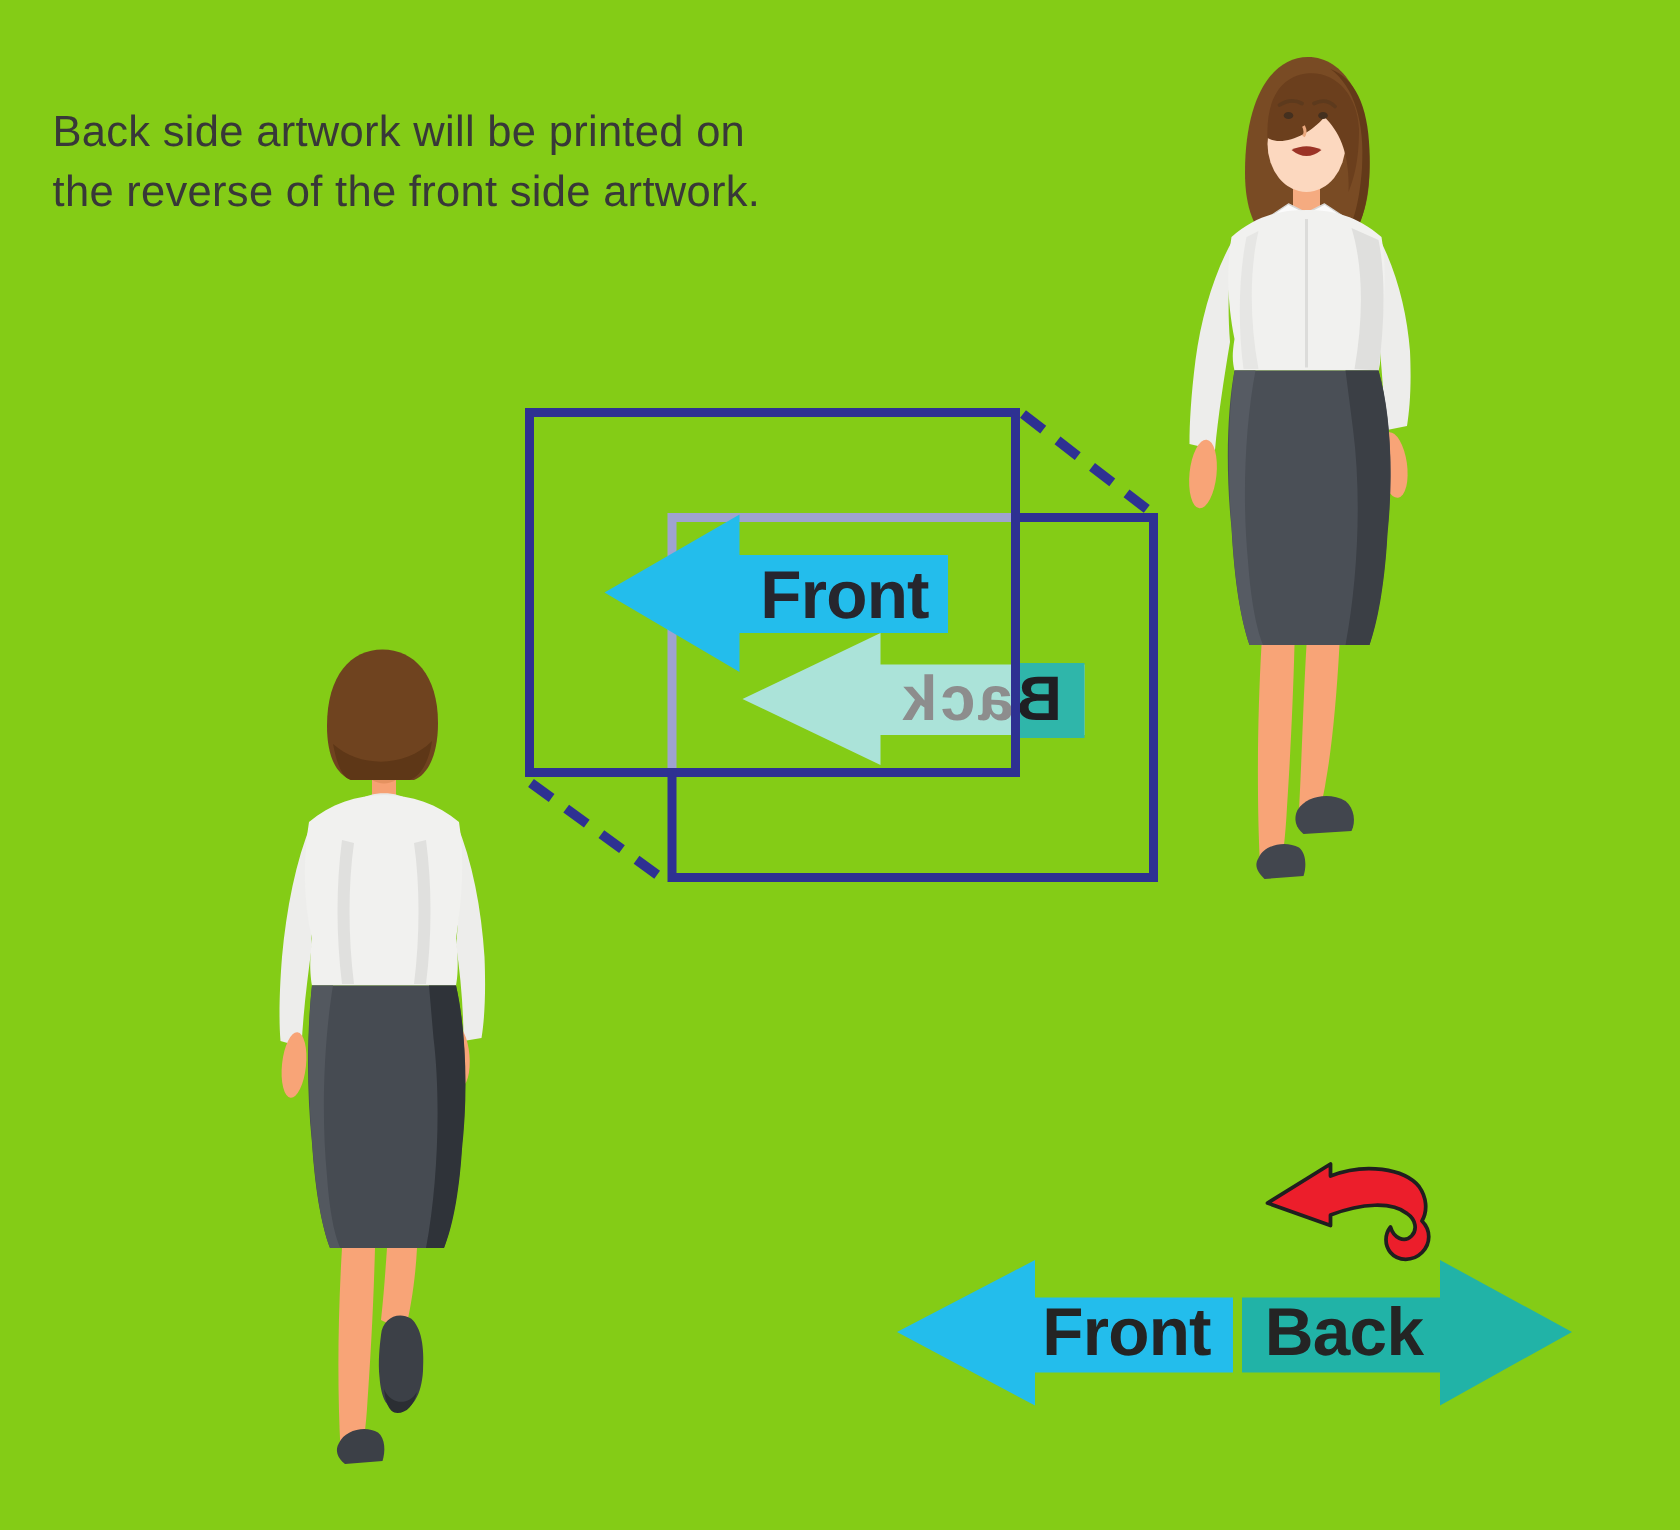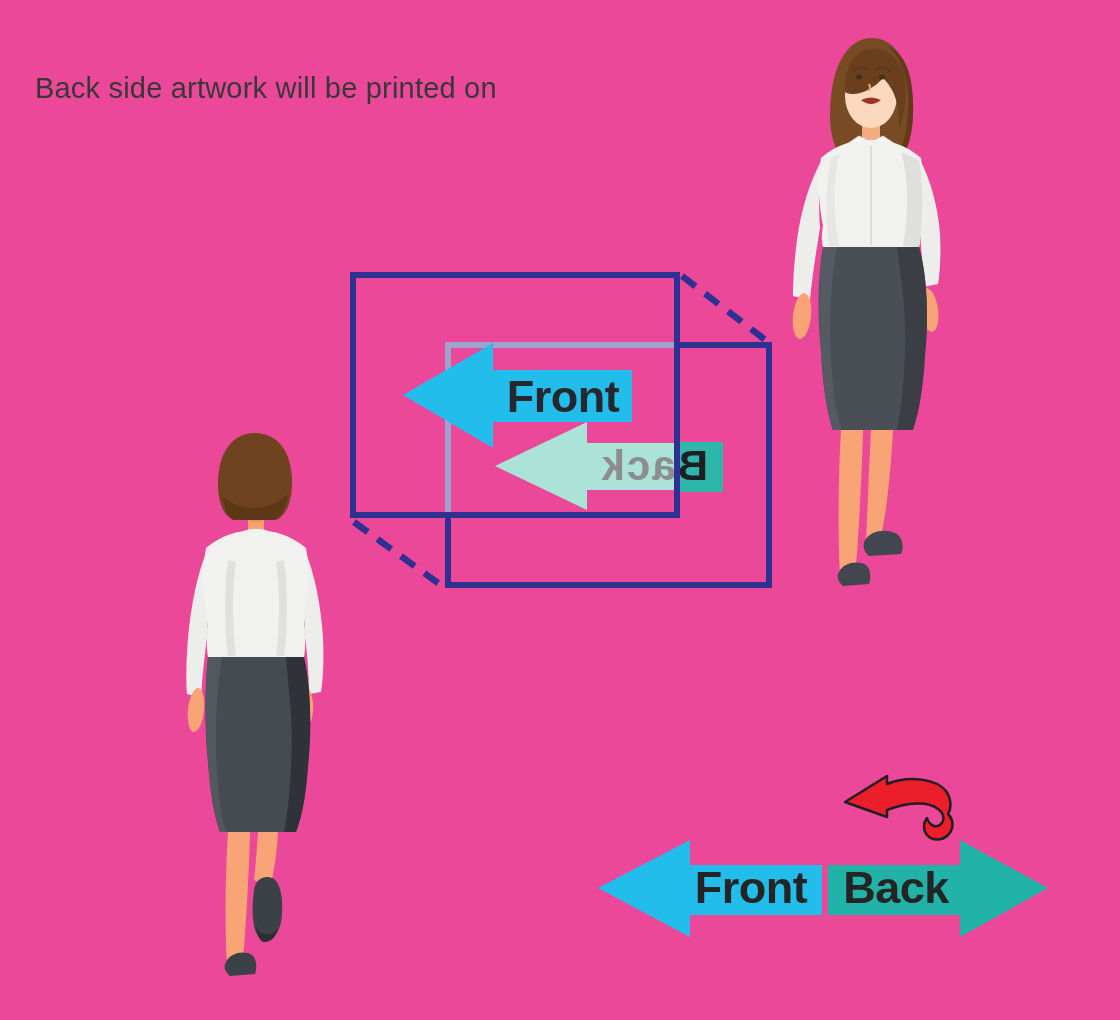--- a/index.html
+++ b/index.html
@@ -1,37 +1,38 @@
 <!DOCTYPE html>
 <html><head>
 <meta charset="utf-8">
 <style>
   html,body{margin:0;padding:0;background:#fff;}
   #canvas{
-    position:relative;width:1120px;height:1020px;background:#ec4899;
+    position:relative;width:1120px;height:1020px;background:#84cc16;
     font-family:"Liberation Sans",sans-serif;overflow:hidden;
   }
   .caption{
     position:absolute;left:35px;top:68px;
     font-size:29px;line-height:40px;color:#383838;letter-spacing:.2px;
   }
   .caption span{display:block;}
   svg{position:absolute;overflow:visible;display:block;}
   svg text{font-family:"Liberation Sans","DejaVu Sans",sans-serif;font-weight:bold;}
   .sheet-label{font-size:45px;letter-spacing:-.5px;}
   .mirror-label{font-size:42px;letter-spacing:2px;}
   .legend-label{font-size:45px;letter-spacing:-.5px;}
 </style>
 </head>
 <body>
 
 <div id="canvas">
 
   <div class="caption">
     <span>Back side artwork will be printed on</span>
+    <span>the reverse of the front side artwork.</span>
   </div>
 
   <svg style="left:340px;top:260px;width:450px;height:340px" viewBox="0 0 450 340">
 
     <path d="M105,85 H337 M108,82 V258" fill="none" stroke-width="6" stroke="#9fa3d0"></path>
 
     <polygon points="63,135 153,83 153,110 292,110 292,162 153,162 153,188" fill="#23bdec"></polygon>
     <text class="sheet-label" x="223" y="152" text-anchor="middle" fill="#26262e">Front</text>
 
     <polygon points="155,206 247,162 247,183 383,183 383,230 247,230 247,250" fill="#abe3d9"></polygon>

